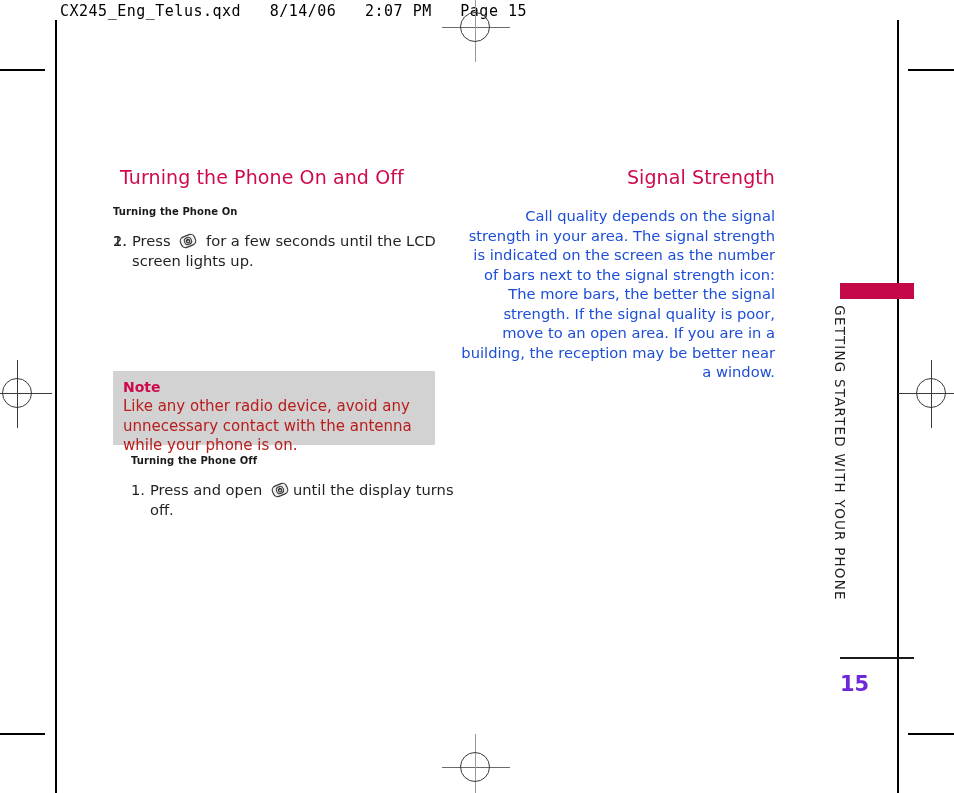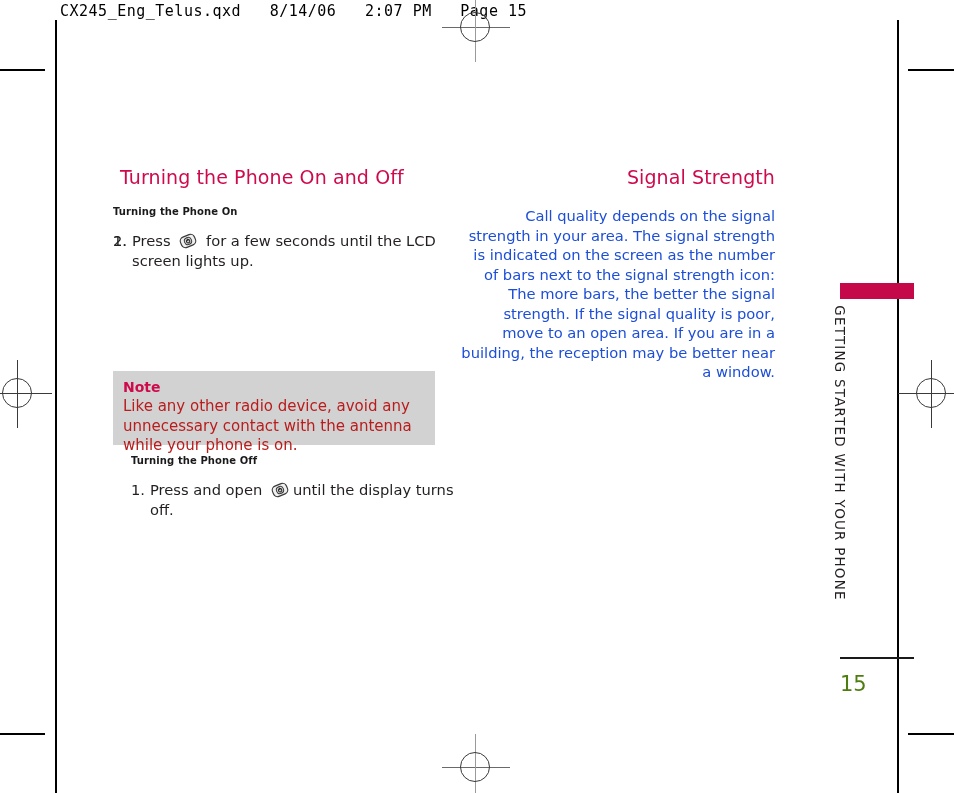--- a/index.html
+++ b/index.html
@@ -201,21 +201,22 @@
     top: 657px;
     width: 74px;
     height: 2px;
     background: #1a1a1a;
   }
   .folio-number {
     position: absolute;
     left: 840px;
     top: 672px;
     font-size: 21px;
-    color: #4d7c0f;
+    color: #6d28d9;
+    font-weight: bold;
   }
 </style>
 </head>
 <body>
 
 <div class="prepress-header">CX245_Eng_Telus.qxd   8/14/06   2:07 PM   Page 15</div>
 
 <div class="mark h" style="left:0px; top:69px; width:45px;"></div>
 <div class="mark v" style="left:55px; top:20px; height:55px;"></div>
 

